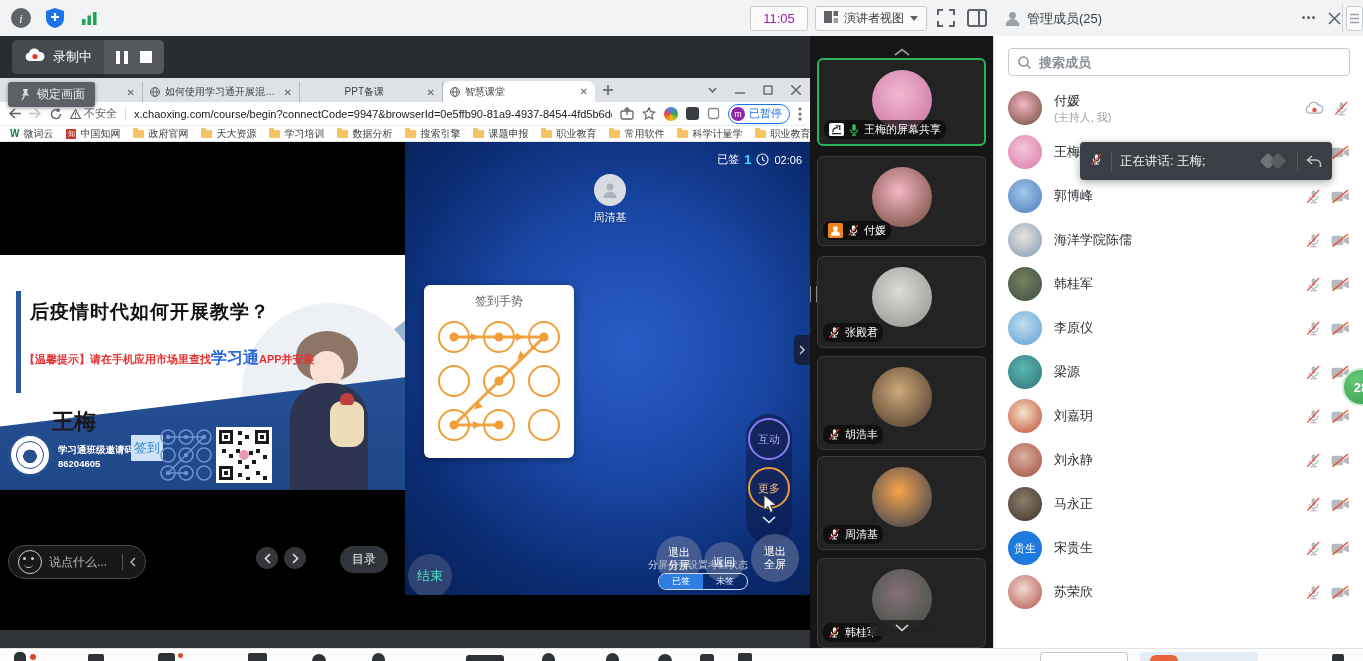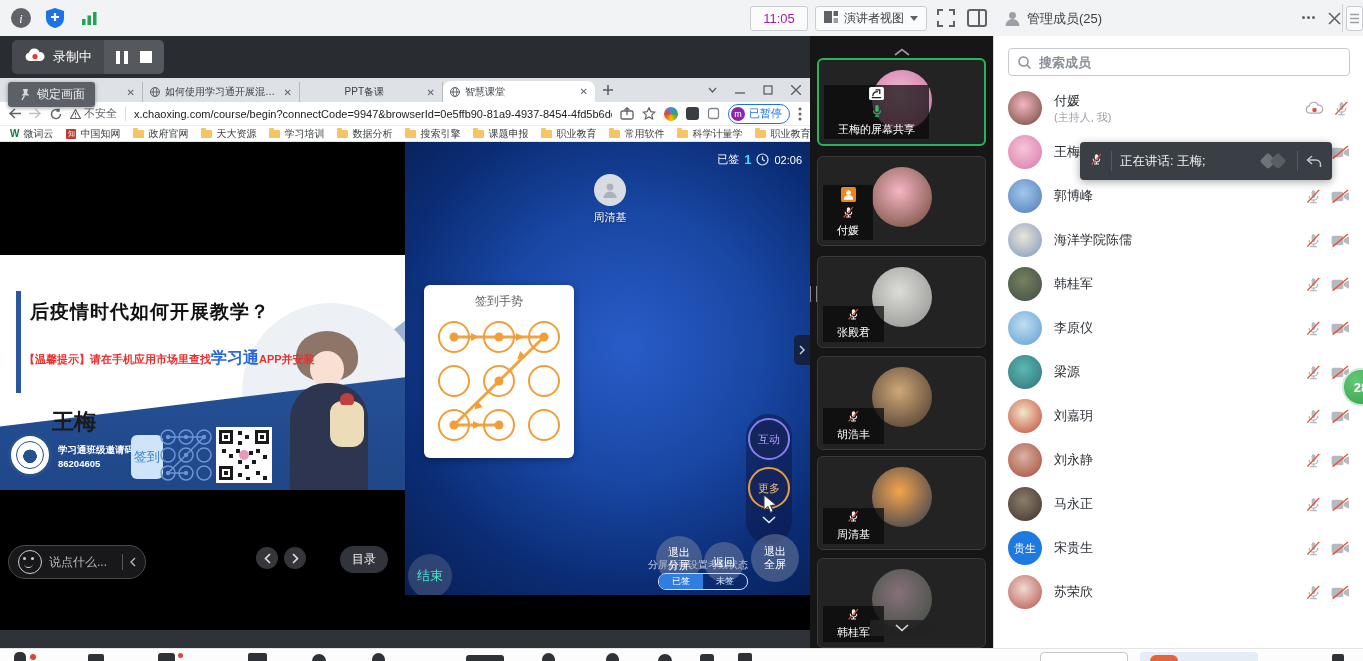--- a/index.html
+++ b/index.html
@@ -100,22 +100,22 @@
   .slide-vbar{position:absolute;left:16px;top:36px;width:5px;height:102px;background:#2a57a0;}
   .slide-title{position:absolute;left:30px;top:44px;font-size:19px;font-weight:bold;color:#111;letter-spacing:1px;}
   .slide-tip{position:absolute;left:24px;top:92px;width:300px;color:#e53230;font-weight:bold;font-size:11px;line-height:1.35;}
   .slide-tip .app{color:#2a68d8;font-size:16px;}
   .slide-name{position:absolute;left:52px;top:152px;font-size:22px;font-weight:bold;color:#1a1a1a;}
   .slide-logo{position:absolute;left:8px;top:178px;width:44px;height:44px;border-radius:50%;background:#fff;
     border:3px solid #27508f;box-sizing:border-box;display:flex;align-items:center;justify-content:center;}
   .slide-logo i{width:26px;height:26px;border-radius:50%;border:1px solid #27508f;display:block;
     background:radial-gradient(circle at 50% 55%, #27508f 0 34%, transparent 36%);}
   .slide-invite{position:absolute;left:58px;top:188px;color:#fff;font-weight:bold;font-size:9.5px;line-height:1.5;}
-  .slide-checkin{position:absolute;left:131px;top:180px;width:32px;height:44px;background:#cfe4f8;color:#3a85c8;
-    font-size:13px;display:flex;align-items:center;justify-content:center;border-radius:6px;}
+  .slide-checkin{position:absolute;left:131px;top:180px;width:32px;height:26px;background:#cfe4f8;color:#3a85c8;
+    font-size:13px;display:flex;align-items:center;justify-content:center;border-radius:1px;}
   .illus-circle{position:absolute;left:242px;top:48px;width:178px;height:178px;border-radius:50%;background:#edf0f4;}
   .illus-hair{position:absolute;left:296px;top:76px;width:62px;height:50px;background:#8d7568;border-radius:50% 50% 42% 42%;}
   .illus-face{position:absolute;left:310px;top:96px;width:34px;height:36px;background:#f8e0d2;border-radius:50%;}
   .illus-body{position:absolute;left:290px;top:128px;width:78px;height:107px;background:#2e3550;border-radius:36px 36px 0 0;}
   .illus-doll{position:absolute;left:330px;top:146px;width:34px;height:46px;background:#ecdcb8;border-radius:12px;}
   .illus-dollhat{position:absolute;left:340px;top:138px;width:14px;height:12px;background:#c04040;border-radius:50% 50% 30% 30%;}
 
   
   .taskbar{position:absolute;left:0;top:559px;width:810px;height:35px;background:#402d29;display:flex;align-items:center;}
   .tb-ico{width:29px;height:35px;display:flex;align-items:center;justify-content:center;flex:0 0 auto;}
@@ -123,22 +123,22 @@
   .tray{margin-left:auto;display:flex;align-items:center;gap:4px;padding-right:4px;}
   .tray .t{color:#e8e4e2;font-size:10px;display:flex;align-items:center;justify-content:center;min-width:18px;height:35px;}
   .tray .clock{line-height:1.2;font-size:9.5px;text-align:right;color:#f0ecea;padding:0 4px;}
   .sub-strip{position:absolute;left:0;top:630px;width:810px;height:18px;background:#2f3338;}
 
   
   .thumbs{position:absolute;left:810px;top:36px;width:183px;height:612px;background:#161616;}
   .tile{position:absolute;left:7px;width:169px;background:#232323;border:1px solid #3a3a3a;border-radius:6px;box-sizing:border-box;overflow:hidden;}
   .tile.sharing{border:2px solid #27b45a;}
   .tile-av{position:absolute;left:50%;transform:translateX(-50%);top:10px;width:60px;height:60px;border-radius:50%;}
-  .tile-label{position:absolute;left:5px;bottom:5px;max-width:158px;background:rgba(10,10,10,.72);border-radius:0;
-    display:flex;align-items:center;gap:4px;padding:2px 14px;flex-direction:column;}
+  .tile-label{position:absolute;left:5px;bottom:5px;max-width:158px;background:rgba(10,10,10,.72);border-radius:8px;
+    display:flex;align-items:center;gap:4px;padding:2px 5px;}
   .tile-label .nm{color:#fff;font-size:11px;white-space:nowrap;overflow:hidden;}
   .thumb-chevron{position:absolute;left:50%;transform:translateX(-50%);top:6px;color:#9a9a9a;}
   .tile-morebar{position:absolute;left:60px;top:584px;width:64px;height:16px;background:rgba(34,34,34,.9);border-radius:2px;
     display:flex;align-items:center;justify-content:center;z-index:5;}
   .resize-handle{position:absolute;left:0;top:250px;width:5px;height:16px;border-left:1.5px solid #8a8a8a;border-right:1.5px solid #8a8a8a;}
 
   
   .panel{position:absolute;left:993px;top:36px;width:370px;height:612px;background:#fff;border-left:1px solid #d7d9db;box-sizing:border-box;}
   .search{position:absolute;left:14px;top:12px;width:342px;height:28px;border:1px solid #c6cacf;border-radius:4px;
     display:flex;align-items:center;gap:6px;padding:0 9px;box-sizing:border-box;}

